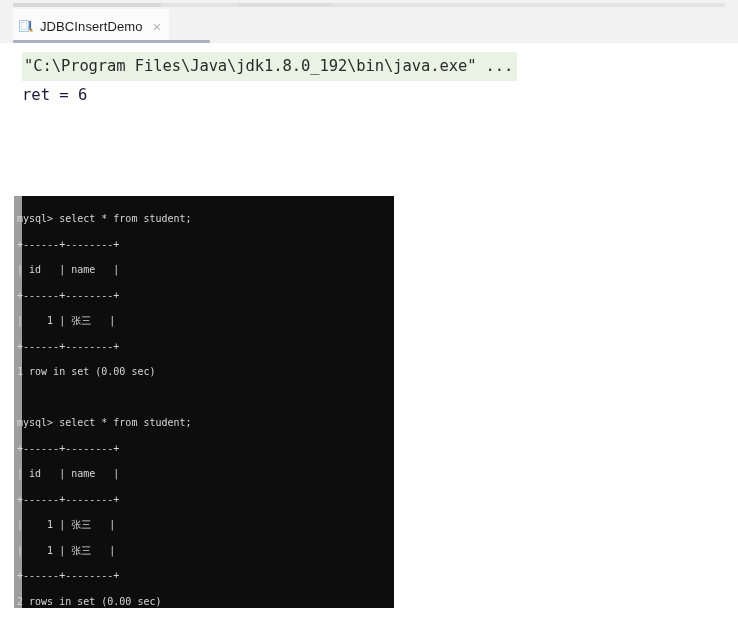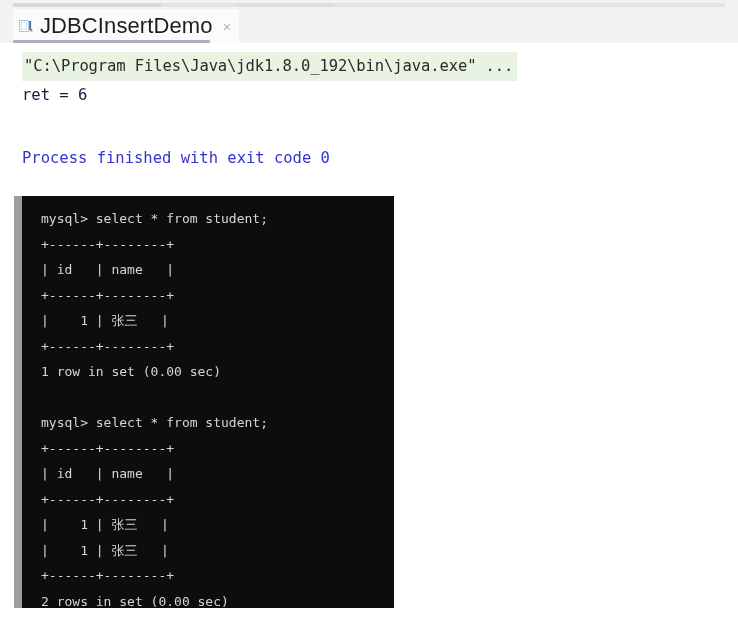--- a/index.html
+++ b/index.html
@@ -58,21 +58,21 @@
     background: #fbfbfb;
     box-sizing: border-box;
   }
   .tab-icon {
     width: 14px; height: 15px;
     margin-right: 7px;
     position: relative;
     flex: none;
   }
   .tab-title {
-    font-size: 22px;
+    font-size: 13px;
     color: #1d1d1d;
     letter-spacing: 0.1px;
     white-space: nowrap;
   }
   .tab-close {
     margin-left: 10px;
     font-size: 15px;
     color: #b4b4b4;
     line-height: 1;
     font-family: "Liberation Sans", sans-serif;
@@ -127,26 +127,26 @@
     overflow: hidden;
   }
   .terminal-scroll {
     position: absolute;
     left: 0; top: 0;
     width: 8px; height: 412px;
     background: #9e9e9e;
   }
   .terminal-body {
     position: absolute;
-    left: 24px; top: 0;
+    left: 0; top: 0;
     width: 372px; height: 412px;
     padding: 10px 0 0 3px;
     box-sizing: border-box;
     font-family: "DejaVu Sans Mono", "Liberation Mono", monospace;
-    font-size: 13px;
+    font-size: 10px;
     line-height: 25.5px;
     color: #d6d6d6;
     white-space: pre;
     letter-spacing: 0px;
   }
   .term-line { white-space: pre; }
   .term-blank { height: 25.5px; }
 </style>
 </head>
 <body>
@@ -170,19 +170,18 @@
     </span>
     <span class="tab-title">JDBCInsertDemo</span>
     <span class="tab-close">×</span>
   </div>
 </div>
 <div class="tab-underline"></div>
 
 <div class="console">
   <div class="console-line line-cmd">"C:\Program Files\Java\jdk1.8.0_192\bin\java.exe" ...</div>
   <div class="console-line line-ret">ret = 6</div>
-  <div class="console-line line-exit">Process finished with exit code 0</div>
 </div>
 
 <div class="terminal">
   <div class="terminal-scroll"></div>
   <div class="terminal-body" id="terminal-output"><div class="term-line">mysql&gt; select * from student;</div><div class="term-line">+------+--------+</div><div class="term-line">| id   | name   |</div><div class="term-line">+------+--------+</div><div class="term-line">|    1 | 张三   |</div><div class="term-line">+------+--------+</div><div class="term-line">1 row in set (0.00 sec)</div><div class="term-line term-blank"></div><div class="term-line">mysql&gt; select * from student;</div><div class="term-line">+------+--------+</div><div class="term-line">| id   | name   |</div><div class="term-line">+------+--------+</div><div class="term-line">|    1 | 张三   |</div><div class="term-line">|    1 | 张三   |</div><div class="term-line">+------+--------+</div><div class="term-line">2 rows in set (0.00 sec)</div></div>
 </div>
 
 </body></html>

